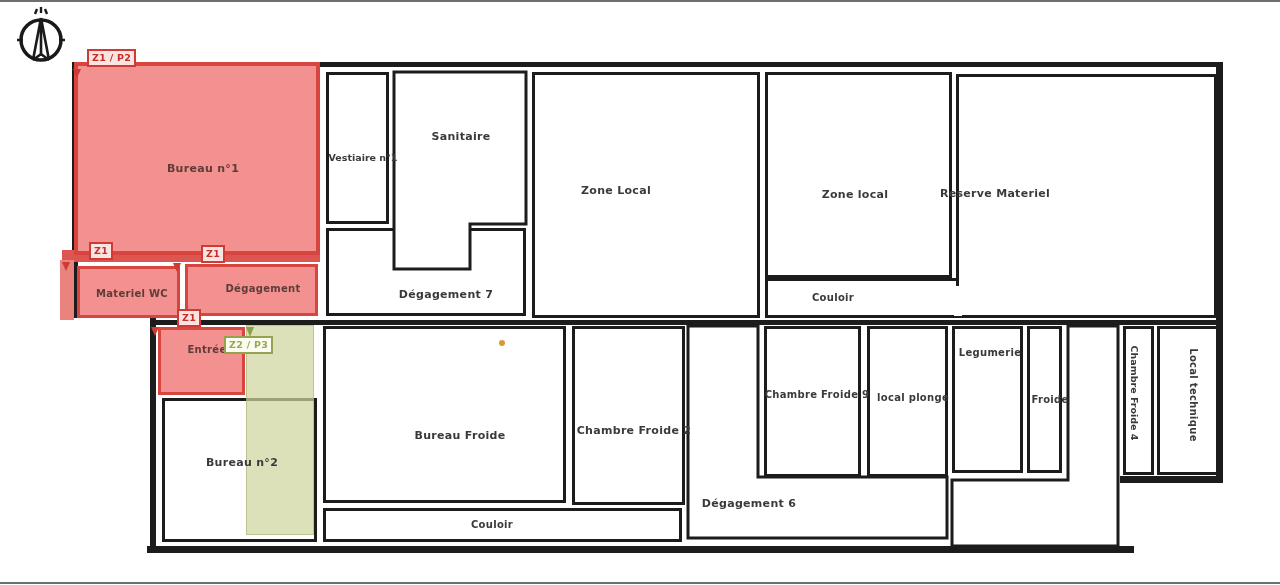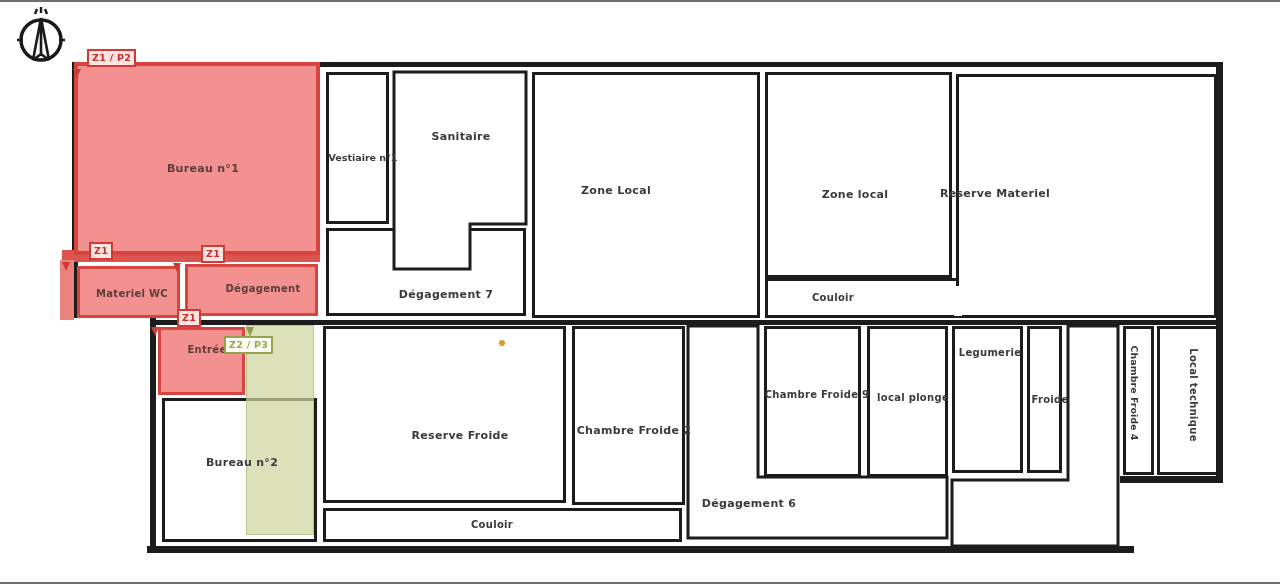--- a/index.html
+++ b/index.html
@@ -90,21 +90,21 @@
   <div class="lbl" style="left:455px;top:136px">Sanitaire</div>
   <div class="lbl" style="left:440px;top:294px">Dégagement 7</div>
   <div class="lbl" style="left:610px;top:190px">Zone Local</div>
   <div class="lbl" style="left:849px;top:194px">Zone local</div>
   <div class="lbl f10" style="left:827px;top:297px">Couloir</div>
   <div class="lbl" style="left:989px;top:193px">Reserve Materiel</div>
   <div class="lbl onpink f10" style="left:126px;top:293px">Materiel  WC</div>
   <div class="lbl onpink f10" style="left:257px;top:288px">Dégagement</div>
   <div class="lbl onpink f10" style="left:201px;top:349px">Entrée</div>
   <div class="lbl" style="left:236px;top:462px">Bureau n°2</div>
-  <div class="lbl" style="left:454px;top:435px">Reserve Froide</div>
+  <div class="lbl" style="left:454px;top:435px">Bureau Froide</div>
   <div class="lbl f10" style="left:486px;top:524px">Couloir</div>
   <div class="lbl" style="left:628px;top:430px">Chambre Froide 2</div>
   <div class="lbl" style="left:743px;top:503px">Dégagement 6</div>
   <div class="lbl f10" style="left:811px;top:394px">Chambre Froide 9</div>
   <div class="lbl f10" style="left:907px;top:397px">local plonge</div>
   <div class="lbl f10" style="left:984px;top:352px">Legumerie</div>
   <div class="lbl f10" style="left:1044px;top:399px">Froide</div>
   <div class="lbl v f9" style="left:1128px;top:393px">Chambre Froide 4</div>
   <div class="lbl v f10" style="left:1187px;top:395px">Local technique</div>
 

